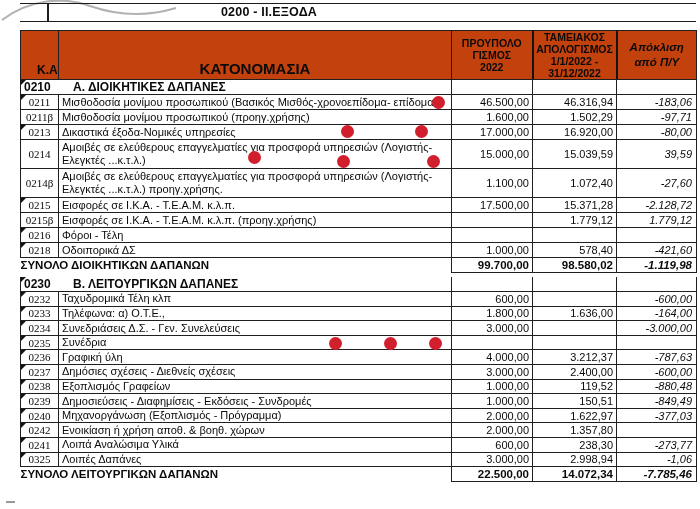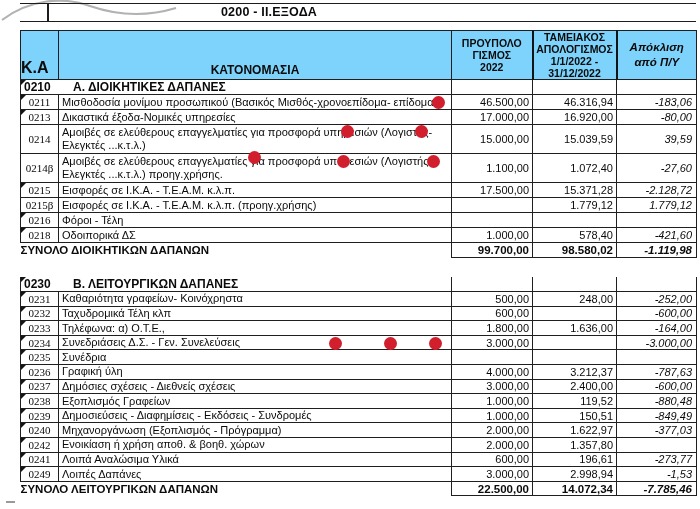--- a/index.html
+++ b/index.html
@@ -18,23 +18,23 @@
 
   
   table.grid{position:absolute;left:20px;width:676px;border-collapse:collapse;table-layout:fixed;}
   .secA{top:30px;}
   .secB{top:277px;}
   .grid td,.grid th{border:1px solid #1f1f1f;box-sizing:border-box;overflow:hidden;
                     padding:0;vertical-align:middle;}
   .grid .c0{border-left:1.6px solid #1f1f1f;}
   .grid .cL{border-right:1.6px solid #1f1f1f;}
   .grid thead tr{height:48px;}
-  .grid thead th{border-top:1.6px solid #1f1f1f;border-bottom:1.4px solid #1f1f1f;background:#7dd3fc;}
-  th.h-code{vertical-align:bottom;text-align:left;font-size:16px;padding:0 0 2px 0;}
-  th.h-name{vertical-align:bottom;text-align:center;font-size:12px;padding-bottom:2px;}
+  .grid thead th{border-top:1.6px solid #1f1f1f;border-bottom:1.4px solid #1f1f1f;background:#c2410c;}
+  th.h-code{vertical-align:bottom;text-align:left;font-size:12px;padding:0 0 2px 16px;}
+  th.h-name{vertical-align:bottom;text-align:center;font-size:15px;padding-bottom:2px;}
   th.h-num{font-size:10.5px;font-weight:bold;text-align:center;white-space:pre-line;line-height:12px;}
   th.h-actual{border:2px solid #141414;}
   th.h-dev{font-style:italic;font-size:11.5px;line-height:15px;}
 
   .secA tbody tr{height:15px;}
   .secB tbody tr{height:14.6px;}
   tr.tall{height:29px !important;}
   tr.trow td{font-size:11px;}
   td.code{font-size:10.5px;text-align:center;position:relative;font-family:Liberation Serif, serif;}
   td.name{padding:0 2px 0 3px;white-space:nowrap;line-height:13px;}
@@ -106,20 +106,27 @@
           <td class="num dev cL"></td>
         </tr>
         <tr class="trow">
           <td class="code c0 tick">0211</td>
           <td class="name">Μισθοδοσία μονίμου προσωπικού (Βασικός Μισθός-χρονοεπίδομα- επίδομα</td>
           <td class="num">46.500,00</td>
           <td class="num">46.316,94</td>
           <td class="num dev cL">-183,06</td>
         </tr>
         <tr class="trow">
+          <td class="code c0">0211β</td>
+          <td class="name">Μισθοδοσία μονίμου προσωπικού (προηγ.χρήσης)</td>
+          <td class="num">1.600,00</td>
+          <td class="num">1.502,29</td>
+          <td class="num dev cL">-97,71</td>
+        </tr>
+        <tr class="trow">
           <td class="code c0 tick">0213</td>
           <td class="name">Δικαστικά  έξοδα-Νομικές υπηρεσίες</td>
           <td class="num">17.000,00</td>
           <td class="num">16.920,00</td>
           <td class="num dev cL">-80,00</td>
         </tr>
         <tr class="trow tall">
           <td class="code c0">0214</td>
           <td class="name">Αμοιβές σε ελεύθερους επαγγελματίες για προσφορά υπηρεσιών (Λογιστής-Ελεγκτές ...κ.τ.λ.)</td>
           <td class="num">15.000,00</td>
@@ -179,27 +186,20 @@
         <col style="width:80px">
       </colgroup>
     <tbody>
         <tr class="section">
           <td class="sechead tick" colspan="2"><span class="seccode">0230</span><span class="secname">Β.  ΛΕΙΤΟΥΡΓΙΚΩΝ ΔΑΠΑΝΕΣ</span></td>
           <td class="num"></td>
           <td class="num"></td>
           <td class="num dev cL"></td>
         </tr>
         <tr class="trow">
-          <td class="code c0 tick">0231</td>
-          <td class="name">Καθαριότητα  γραφείων- Κοινόχρηστα</td>
-          <td class="num">500,00</td>
-          <td class="num">248,00</td>
-          <td class="num dev cL">-252,00</td>
-        </tr>
-        <tr class="trow">
           <td class="code c0 tick">0232</td>
           <td class="name">Ταχυδρομικά Τέλη κλπ</td>
           <td class="num">600,00</td>
           <td class="num"></td>
           <td class="num dev cL">-600,00</td>
         </tr>
         <tr class="trow">
           <td class="code c0 tick">0233</td>
           <td class="name">Τηλέφωνα: α) Ο.Τ.Ε.,</td>
           <td class="num">1.800,00</td>
@@ -259,29 +259,29 @@
           <td class="code c0 tick">0242</td>
           <td class="name">Ενοικίαση ή χρήση αποθ. &amp; βοηθ. χώρων</td>
           <td class="num">2.000,00</td>
           <td class="num">1.357,80</td>
           <td class="num dev cL"></td>
         </tr>
         <tr class="trow">
           <td class="code c0 tick">0241</td>
           <td class="name">Λοιπά Αναλώσιμα Υλικά</td>
           <td class="num">600,00</td>
-          <td class="num">196,61</td>
+          <td class="num">238,30</td>
           <td class="num dev cL">-273,77</td>
         </tr>
         <tr class="trow">
-          <td class="code c0 tick">0249</td>
+          <td class="code c0 tick">0325</td>
           <td class="name">Λοιπές Δαπάνες</td>
           <td class="num">3.000,00</td>
           <td class="num">2.998,94</td>
-          <td class="num dev cL">-1,53</td>
+          <td class="num dev cL">-1,06</td>
         </tr>
         <tr class="total">
           <td class="tlabel" colspan="2">ΣΥΝΟΛΟ ΛΕΙΤΟΥΡΓΙΚΩΝ ΔΑΠΑΝΩΝ</td>
           <td class="num">22.500,00</td>
           <td class="num">14.072,34</td>
           <td class="num dev cL">-7.785,46</td>
         </tr>
       </tbody>
   </table>
 

